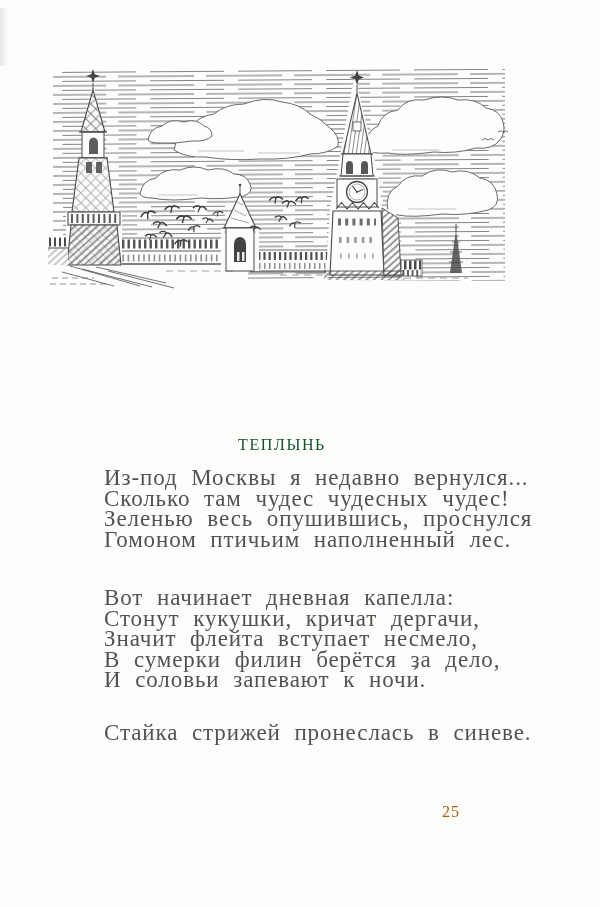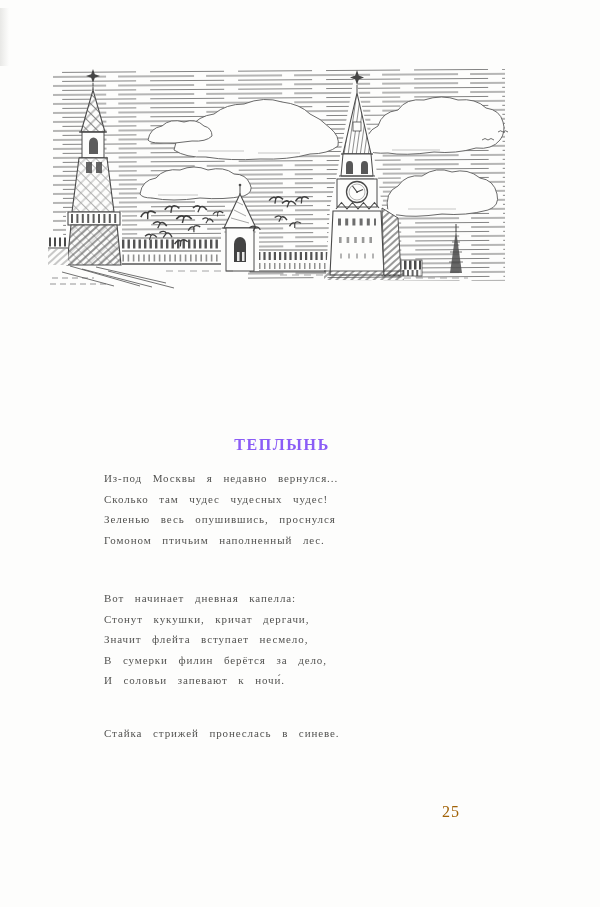--- a/index.html
+++ b/index.html
@@ -10,26 +10,26 @@
     color:#4e4e4e;
   }
   .page{position:absolute;inset:0;}
   .edge-smudge{
     position:absolute;left:0;top:8px;width:9px;height:58px;
     background:linear-gradient(to right,#e8e8e6,rgba(232,232,230,0));
   }
   .illustration{position:absolute;left:48px;top:66px;}
   .poem-title{
     position:absolute;left:104px;top:436px;width:356px;margin:0;
-    text-align:center;font-size:16px;font-weight:bold;
-    letter-spacing:1.6px;color:#8b5cf6;
+    text-align:center;font-size:16px;font-weight:normal;
+    letter-spacing:1.6px;color:#14532d;
   }
   .stanza{
     position:absolute;left:104px;width:420px;
-    font-size:11px;line-height:20.6px;
+    font-size:23px;line-height:20.6px;
     letter-spacing:0.9px;word-spacing:7px;
     color:#525250;white-space:nowrap;
   }
   .s1{top:468px}
   .s2{top:588px}
   .s3{top:723px}
   .page-number{
     position:absolute;left:104px;top:803px;width:356px;
     text-align:right;font-size:16px;letter-spacing:1px;color:#a16207;
   }

